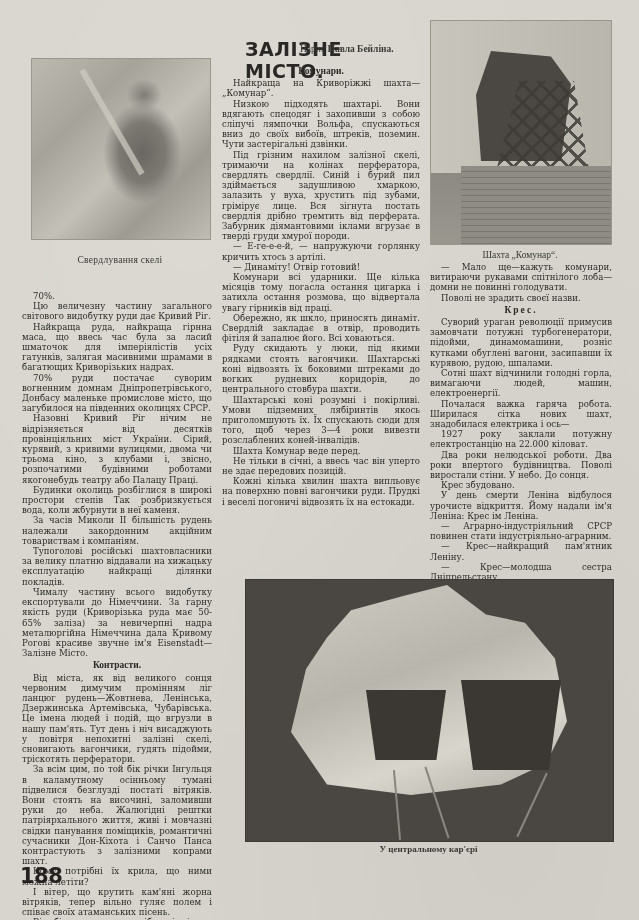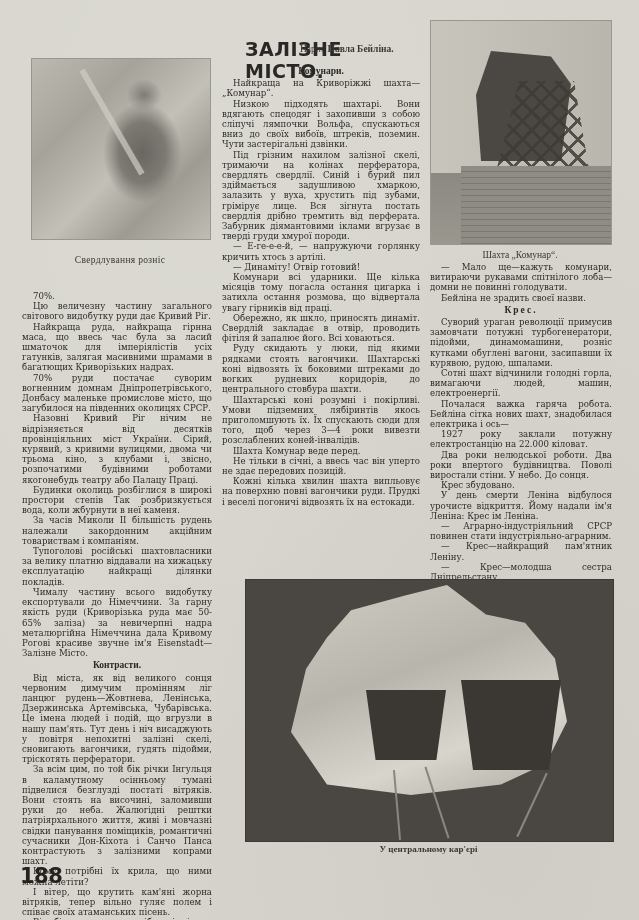--- a/index.html
+++ b/index.html
@@ -113,21 +113,21 @@
 
 <div class="page">
 
   <div class="title">ЗАЛІЗНЕ МІСТО.</div>
   <div class="byline">
     <span>Нарис</span>
     <b>Павла Бейліна.</b>
   </div>
 
   <div class="photo photo-drilling"></div>
-  <div class="caption cap-drilling">Свердлування розніс</div>
+  <div class="caption cap-drilling">Свердлування скелі</div>
 
   <div class="photo photo-shaft">
     <div class="shaft-tower"></div>
     <div class="shaft-frame"></div>
     <div class="shaft-wall"></div>
   </div>
   <div class="caption cap-shaft">Шахта „Комунар“.</div>
 
   <div class="col col-left">
     <p>70%.</p>
@@ -158,25 +158,25 @@
     <p>Обережно, як шкло, приносять динаміт. Свердлій закладає в отвір, проводить фітіля й запалює його. Всі ховаються.</p>
     <p>Руду скидають у люки, під якими рядками стоять вагончики. Шахтарські коні відвозять їх боковими штреками до вогких рудневих коридорів, до центрального стовбура шахти.</p>
     <p>Шахтарські коні розумні і покірливі. Умови підземних лябіринтів якось приголомшують їх. Їх спускають сюди для того, щоб через 3—4 роки вивезти розслаблених коней-інвалідів.</p>
     <p>Шахта Комунар веде перед.</p>
     <p>Не тільки в січні, а ввесь час він уперто не здає передових позицій.</p>
     <p>Кожні кілька хвилин шахта випльовує на поверхню повні вагончики руди. Прудкі і веселі погоничі відвозять їх на естокади.</p>
   </div>
 
   <div class="col col-right">
     <p>— Мало ще—кажуть комунари, витираючи рукавами спітнілого лоба—домни не повинні голодувати.</p>
-    <p>Бейліна не зрадить своєї назви.</p>
+    <p>Поволі не зрадить своєї назви.</p>
     <h3 class="spaced">Крес.</h3>
     <p>Суворий ураган революції примусив замовчати потужні турбогенератори, підойми, динамомашини, розніс кутками обуглені вагони, засипавши їх курявою, рудою, шпалами.</p>
     <p>Сотні шахт відчинили голодні горла, вимагаючи людей, машин, електроенергії.</p>
-    <p>Почалася важка гаряча робота. Бейліна сітка нових шахт, знадобилася електрика і ось—</p>
+    <p>Почалася важка гаряча робота. Ширилася сітка нових шахт, знадобилася електрика і ось—</p>
     <p>1927 року заклали потужну електростанцію на 22.000 кіловат.</p>
     <p>Два роки нелюдської роботи. Два роки впертого будівництва. Поволі виростали стіни. У небо. До сонця.</p>
     <p>Крес збудовано.</p>
     <p>У день смерти Леніна відбулося урочисте відкриття. Йому надали ім'я Леніна: Крес ім Леніна.</p>
     <p>— Аграрно-індустріяльний СРСР повинен стати індустріяльно-аграрним.</p>
     <p>— Крес—найкращий пам'ятник Леніну.</p>
     <p>— Крес—молодша сестра Дніпрельстану.</p>
     <p>Так казали робітники, що виступали на цьому великому електросвяті.</p>
   </div>
 

